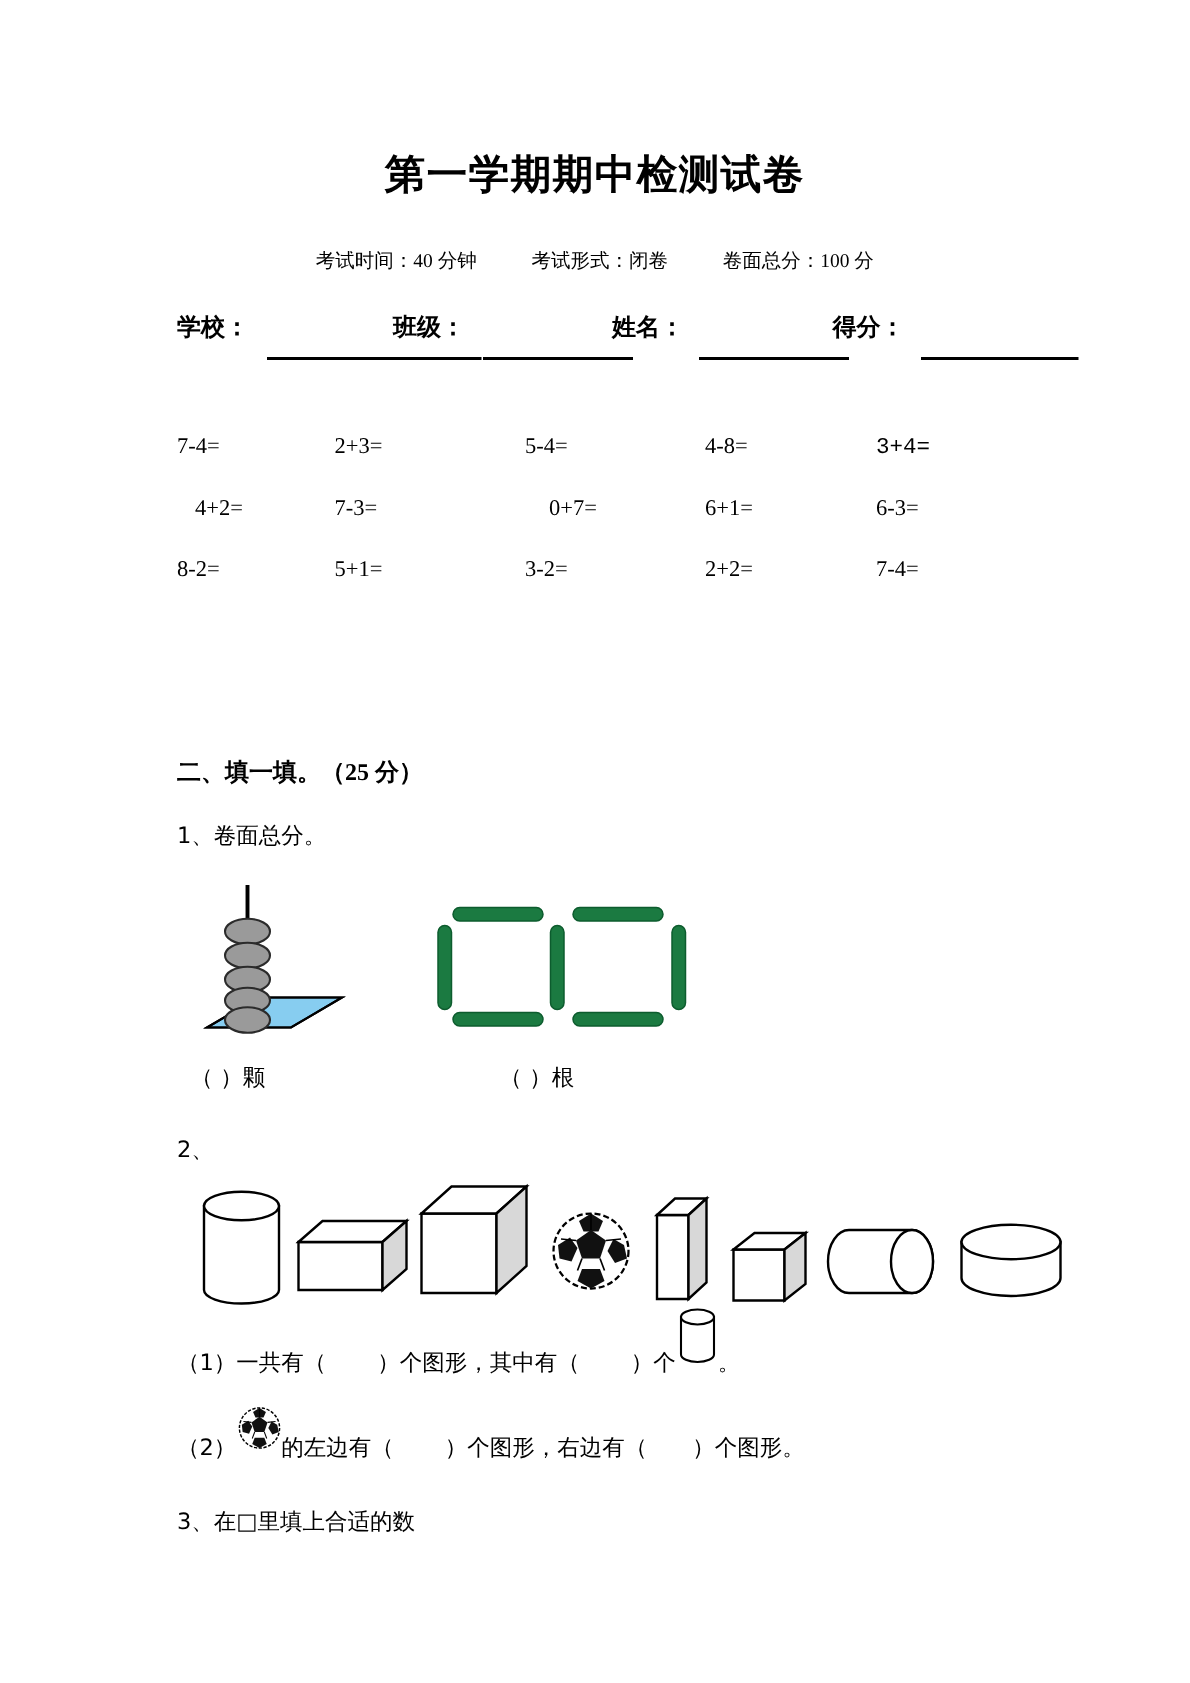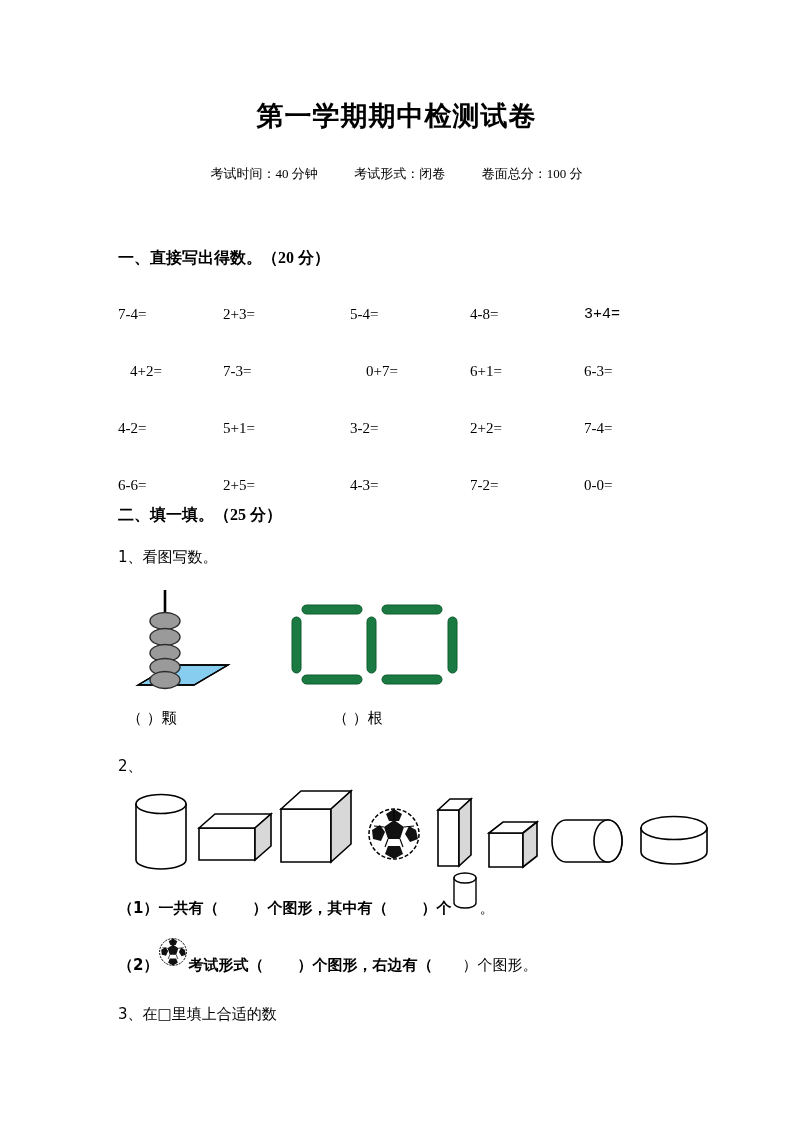--- a/index.html
+++ b/index.html
@@ -85,21 +85,20 @@
 
   
   .calc-grid {
     position: absolute;
     left: 118px; top: 290px;
     width: 560px;
   }
   .calc-row {
     position: relative;
     height: 41px;
-    margin-top: 16px;
   }
   .calc-cell {
     position: absolute;
     font-size: 15px;
     font-family: "Liberation Serif", "DejaVu Serif", serif;
     white-space: nowrap;
   }
 
   
   .sub-item {
@@ -133,83 +132,95 @@
     font-size: 15px;
     font-family: "DejaVu Sans", "Liberation Sans", sans-serif;
     white-space: nowrap;
     line-height: 22px;
   }
   .inline-ico {
     display: inline-block;
     vertical-align: middle;
     position: relative;
   }
-  .blank-paren { letter-spacing: 0; font-weight: bold; }
+  .blank-paren { letter-spacing: 0; }
 </style>
 </head>
 <body>
 
 <div class="page">
 
   <div class="doc-title">第一学期期中检测试卷</div>
 
   <div class="subtitle">
     <span>考试时间：40 分钟</span>
     <span class="sub-gap"></span>
     <span>考试形式：闭卷</span>
     <span class="sub-gap"></span>
     <span>卷面总分：100 分</span>
   </div>
 
-
-  <div class="sec-head" style="left:118px; top:248px;">
-    <span>一、直接写出得数。</span><span class="pts">（20 分）</span>
-  </div>
+  <div class="info-row">
+
+    <div class="info-field" style="left:0px;">
+      <span class="info-label">学校：</span>
+    </div>
+    <div class="info-line" style="left:60px; width:143px;"></div>
+
+    <div class="info-field" style="left:144px;">
+      <span class="info-label">班级：</span>
+    </div>
+    <div class="info-line" style="left:204px; width:100px;"></div>
+
+    <div class="info-field" style="left:290px;">
+      <span class="info-label">姓名：</span>
+    </div>
+    <div class="info-line" style="left:348px; width:100px;"></div>
+
+    <div class="info-field" style="left:437px;">
+      <span class="info-label">得分：</span>
+    </div>
+    <div class="info-line" style="left:496px; width:105px;"></div>
+  </div>
+
 
   <div class="calc-grid">
 
     <div class="calc-row">
       <span class="calc-cell" style="left:0px;">7-4=</span>
       <span class="calc-cell" style="left:105px;">2+3=</span>
       <span class="calc-cell" style="left:232px;">5-4=</span>
       <span class="calc-cell" style="left:352px;">4-8=</span>
       <span class="calc-cell" style="left:466px;font-family:Liberation Mono, monospace;">3+4=</span>
     </div>
 
     <div class="calc-row">
       <span class="calc-cell" style="left:12px;">4+2=</span>
       <span class="calc-cell" style="left:105px;">7-3=</span>
       <span class="calc-cell" style="left:248px;">0+7=</span>
       <span class="calc-cell" style="left:352px;">6+1=</span>
       <span class="calc-cell" style="left:466px;">6-3=</span>
     </div>
 
     <div class="calc-row">
-      <span class="calc-cell" style="left:0px;">4-2=</span>
+      <span class="calc-cell" style="left:0px;">8-2=</span>
       <span class="calc-cell" style="left:105px;">5+1=</span>
       <span class="calc-cell" style="left:232px;">3-2=</span>
       <span class="calc-cell" style="left:352px;">2+2=</span>
       <span class="calc-cell" style="left:466px;">7-4=</span>
     </div>
 
-    <div class="calc-row">
-      <span class="calc-cell" style="left:0px;">6-6=</span>
-      <span class="calc-cell" style="left:105px;">2+5=</span>
-      <span class="calc-cell" style="left:232px;">4-3=</span>
-      <span class="calc-cell" style="left:352px;">7-2=</span>
-      <span class="calc-cell" style="left:466px;">0-0=</span>
-    </div>
   </div>
 
   <div class="sec-head" style="left:118px; top:505px;">
     <span>二、填一填。</span><span class="pts">（25 分）</span>
   </div>
 
   <div class="sub-item" style="left:118px; top:548px;">
-    <span>1、</span><span>看图写数。</span>
+    <span>1、</span><span>卷面总分。</span>
   </div>
 
   <div class="abacus">
     <svg width="120" height="120" viewBox="0 0 120 120">
 
       <line x1="45" y1="5" x2="45" y2="96" stroke="#000" stroke-width="2.6"></line>
 
       <polygon points="18,100 52,80 108,80 74,100" fill="#87cdf0" stroke="#000" stroke-width="1.4"></polygon>
       <polygon points="18,100 52,80 108,80 74,100" fill="none" stroke="#000" stroke-width="1.4"></polygon>
 
@@ -332,20 +343,20 @@
           <polygon points="6,24 14,19 19,26 15,35 7,33" fill="#111"></polygon>
           <polygon points="50,24 52,33 44,36 39,28 43,20" fill="#111"></polygon>
           <polygon points="22,40 34,40 37,48 28,53 19,48" fill="#111"></polygon>
           <g stroke="#000" stroke-width="1.3" fill="none">
             <line x1="28" y1="14" x2="28" y2="3"></line>
             <line x1="18" y1="21" x2="8" y2="20"></line>
             <line x1="38" y1="21" x2="48" y2="20"></line>
             <line x1="22" y1="33" x2="19" y2="41"></line>
             <line x1="34" y1="33" x2="37" y2="41"></line>
           </g>
-        </svg></span><span class="blank-paren">考试形式（</span><span style="display:inline-block;width:34px;"></span><span class="blank-paren">）个图形，右边有（</span><span style="display:inline-block;width:30px;"></span><span>）个图形。</span>
+        </svg></span><span class="blank-paren">的左边有（</span><span style="display:inline-block;width:34px;"></span><span class="blank-paren">）个图形，右边有（</span><span style="display:inline-block;width:30px;"></span><span>）个图形。</span>
   </div>
 
   <div class="sub-item" style="left:118px; top:1005px;">
     <span>3、</span><span>在□里填上合适的数</span>
   </div>
 
 </div>
 
 </body></html>

